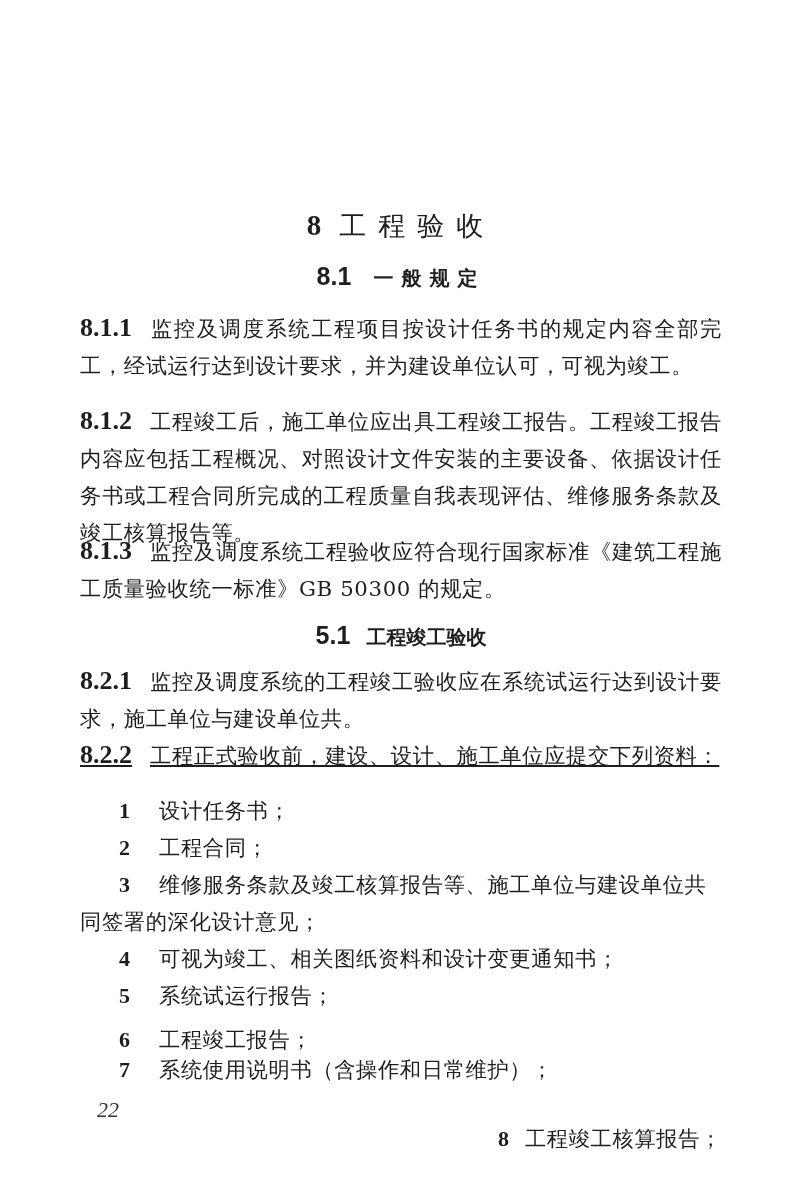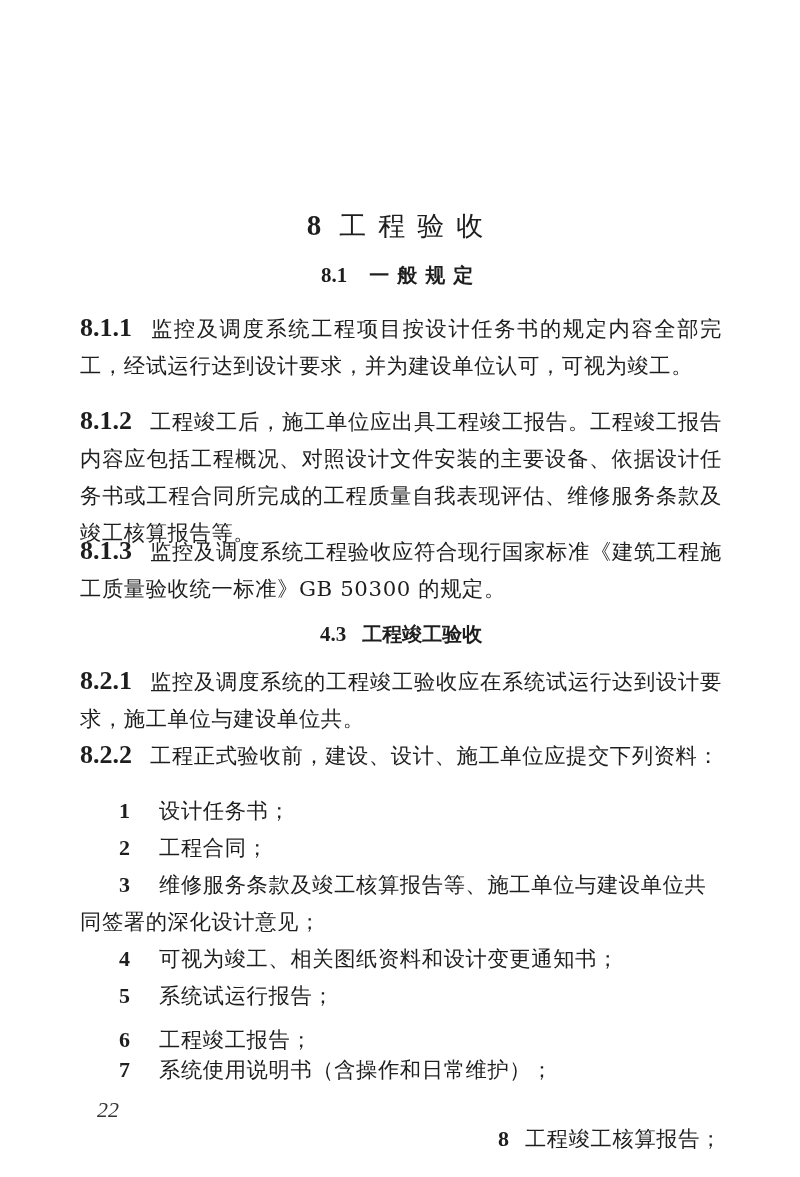--- a/index.html
+++ b/index.html
@@ -10,21 +10,21 @@
   .page { position: absolute; left: 80px; top: 0; width: 642px; }
   .chapter-title {
     position: absolute; top: 193px; left: 0; width: 642px; text-align: center;
     font-size: 27px; letter-spacing: 12px; font-weight: normal; margin-top: 15px;
   }
   .chapter-title .num { font-family: "Liberation Serif", serif; font-weight: bold; letter-spacing: 0; margin-right: 18px; font-size: 29px; }
   .section-title {
     position: absolute; left: 0; width: 642px; text-align: center;
     font-size: 20px; font-weight: bold; font-family: "DejaVu Sans", sans-serif;
   }
-  .section-title .num { font-family: Liberation Serif, serif; font-size: 21px; margin-right: 16px; }
+  .section-title .num { font-family: Liberation Sans, sans-serif; font-size: 25px; margin-right: 16px; }
   .s81 { top: 262px; letter-spacing: 8px; }
   .s81 .num { letter-spacing: 0; margin-right: 22px; }
   .s82 { top: 621px; }
   .para {
     position: absolute; left: 0; width: 642px;
     font-size: 21.3px; line-height: 37px; letter-spacing: 0.6px; text-align: justify;
   }
   .clause-no { font-family: "Liberation Serif", serif; font-weight: bold; font-size: 26px; margin-right: 18px; letter-spacing: 0; }
   .item { position: absolute; left: 0; width: 642px; font-size: 21.3px; line-height: 37px; letter-spacing: 0.6px; }
   .item-no { display: inline-block; width: 24px; margin-left: 39px; margin-right: 16px; font-family: "Liberation Serif", serif; font-weight: bold; font-size: 22px; letter-spacing: 0; }
@@ -49,28 +49,28 @@
 
   <div class="para" style="top:402px;">
     <span class="clause-no">8.1.2</span><span>工程竣工后，施工单位应出具工程竣工报告。工程竣工报告内容应包括工程概况、对照设计文件安装的主要设备、依据设计任务书或工程合同所完成的工程质量自我表现评估、维修服务条款及竣工核算报告等。</span>
   </div>
 
   <div class="para" style="top:532px;">
     <span class="clause-no">8.1.3</span><span>监控及调度系统工程验收应符合现行国家标准《建筑工程施工质量验收统一标准》GB 50300 的规定。</span>
   </div>
 
   <div class="section-title s82">
-    <span class="num">4.3</span><span>工程竣工验收</span>
+    <span class="num">5.1</span><span>工程竣工验收</span>
   </div>
 
   <div class="para" style="top:662px;">
     <span class="clause-no">8.2.1</span><span>监控及调度系统的工程竣工验收应在系统试运行达到设计要求，施工单位与建设单位共。</span>
   </div>
 
-  <div class="para" style="top:736px;">
+  <div class="para" style="top:736px;text-decoration:underline;">
     <span class="clause-no">8.2.2</span><span>工程正式验收前，建设、设计、施工单位应提交下列资料：</span>
   </div>
 
   <div class="item" style="top:792px;">
     <span class="item-no">1</span><span>设计任务书；</span>
   </div>
   <div class="item" style="top:829px;">
     <span class="item-no">2</span><span>工程合同；</span>
   </div>
   <div class="item" style="top:866px;">

